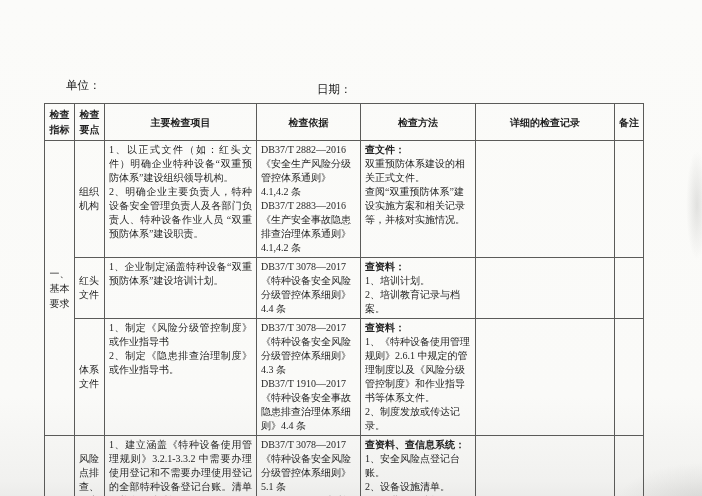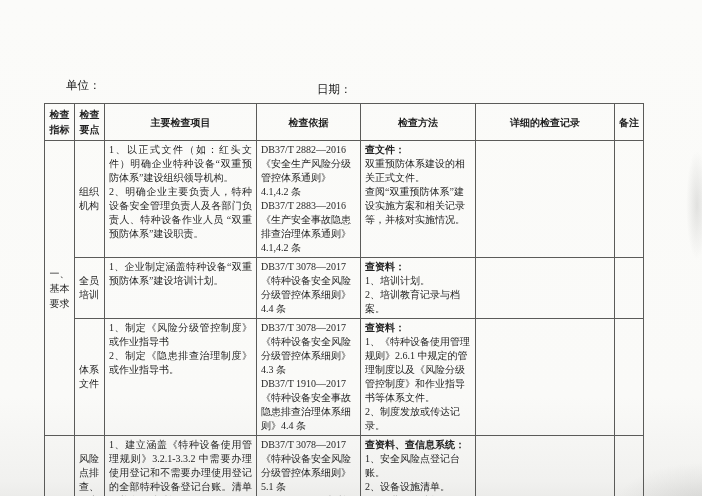--- a/index.html
+++ b/index.html
@@ -106,21 +106,21 @@
 DB37/T 2883—2016 《生产安全事故隐患排查治理体系通则》4.1,4.2 条</td>
         <td class="c-method">
           <div class="m-head">查文件：</div>
           <div class="m-body">双重预防体系建设的相关正式文件。
 查阅“双重预防体系”建设实施方案和相关记录等，并核对实施情况。</div>
         </td>
         <td class="c-record"></td>
         <td class="c-note"></td>
       </tr>
       <tr class="r2">
-        <td class="c-point">全员培训</td>
+        <td class="c-point">红头文件</td>
         <td class="c-items">1、企业制定涵盖特种设备“双重预防体系”建设培训计划。</td>
         <td class="c-basis">DB37/T 3078—2017 《特种设备安全风险分级管控体系细则》4.4 条</td>
         <td class="c-method">
           <div class="m-head">查资料：</div>
           <div class="m-body">1、培训计划。
 2、培训教育记录与档案。</div>
         </td>
         <td class="c-record"></td>
         <td class="c-note"></td>
       </tr>

